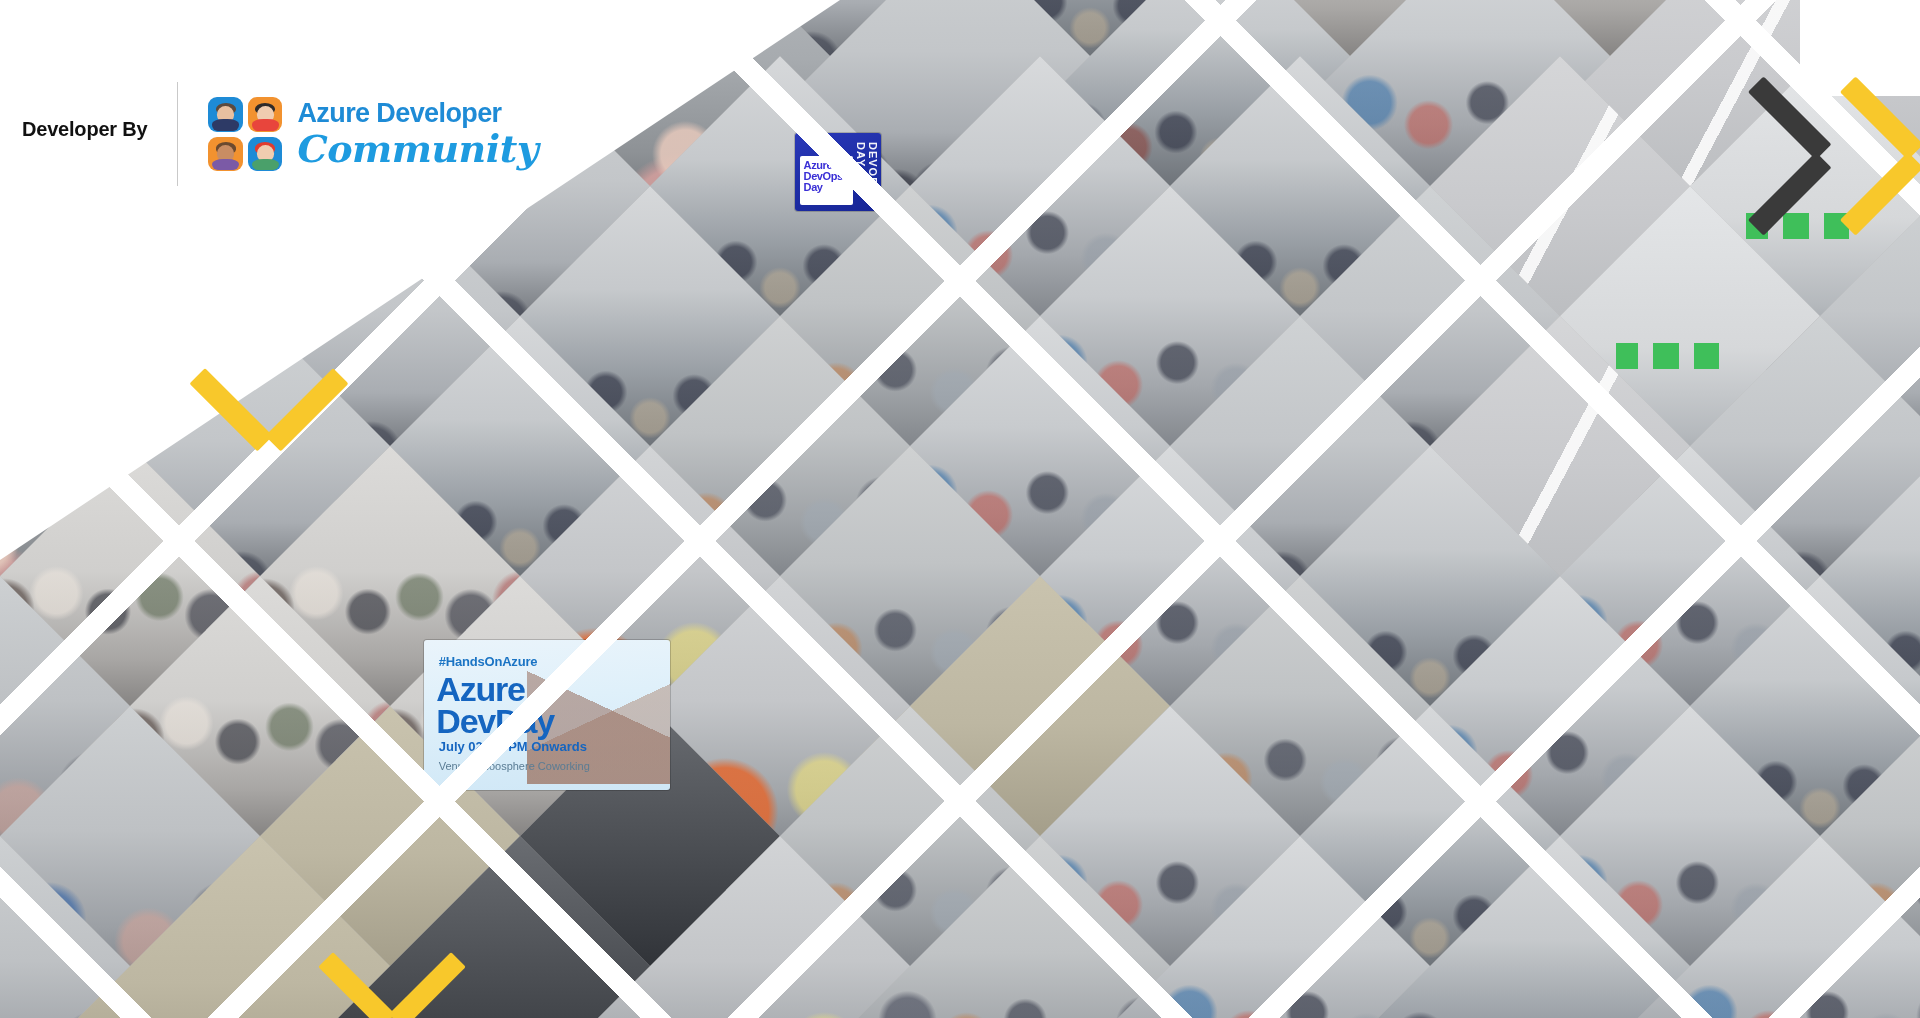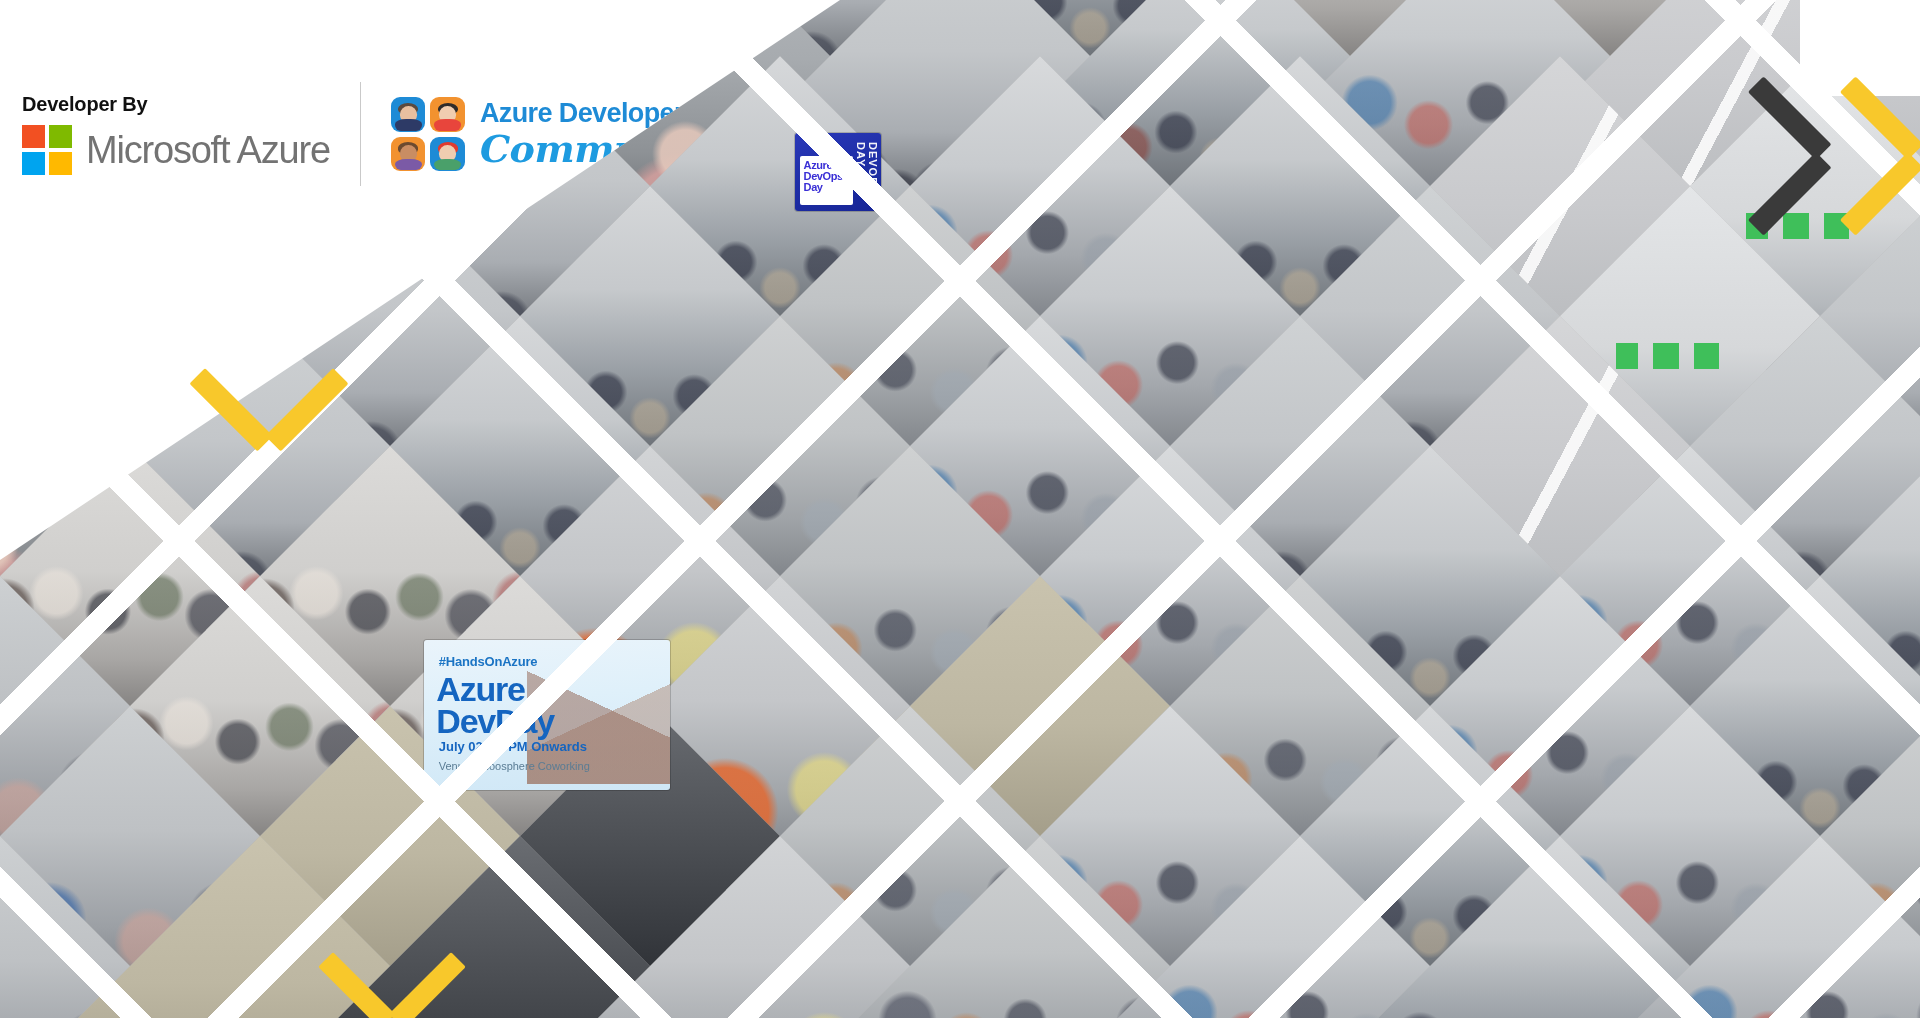--- a/index.html
+++ b/index.html
@@ -532,29 +532,20 @@
 
   <div id="mesh"></div>
 
   <div class="corner-white" style="right:0; top:0; width:120px; height:96px;"></div>
 
   <div id="brand-panel">
     <div id="brand-block">
 
       <div id="ms-col">
         <div id="supported-by">Developer By</div>
-        <div id="ms-lockup">
-          <div id="ms-logo">
-            <i class="q1"></i>
-            <i class="q2"></i>
-            <i class="q3"></i>
-            <i class="q4"></i>
-          </div>
-          <div id="ms-word">Microsoft Azure</div>
-        </div>
       </div>
 
       <div id="brand-divider"></div>
 
       <div id="adc-lockup">
         <div id="adc-avatars">
           <div class="av blue">
             <div class="hair" style="background:#5c4a3d;"></div>
             <div class="face" style="background:#e8c0a0;"></div>
             <div class="body" style="background:#2d3a66;"></div>

